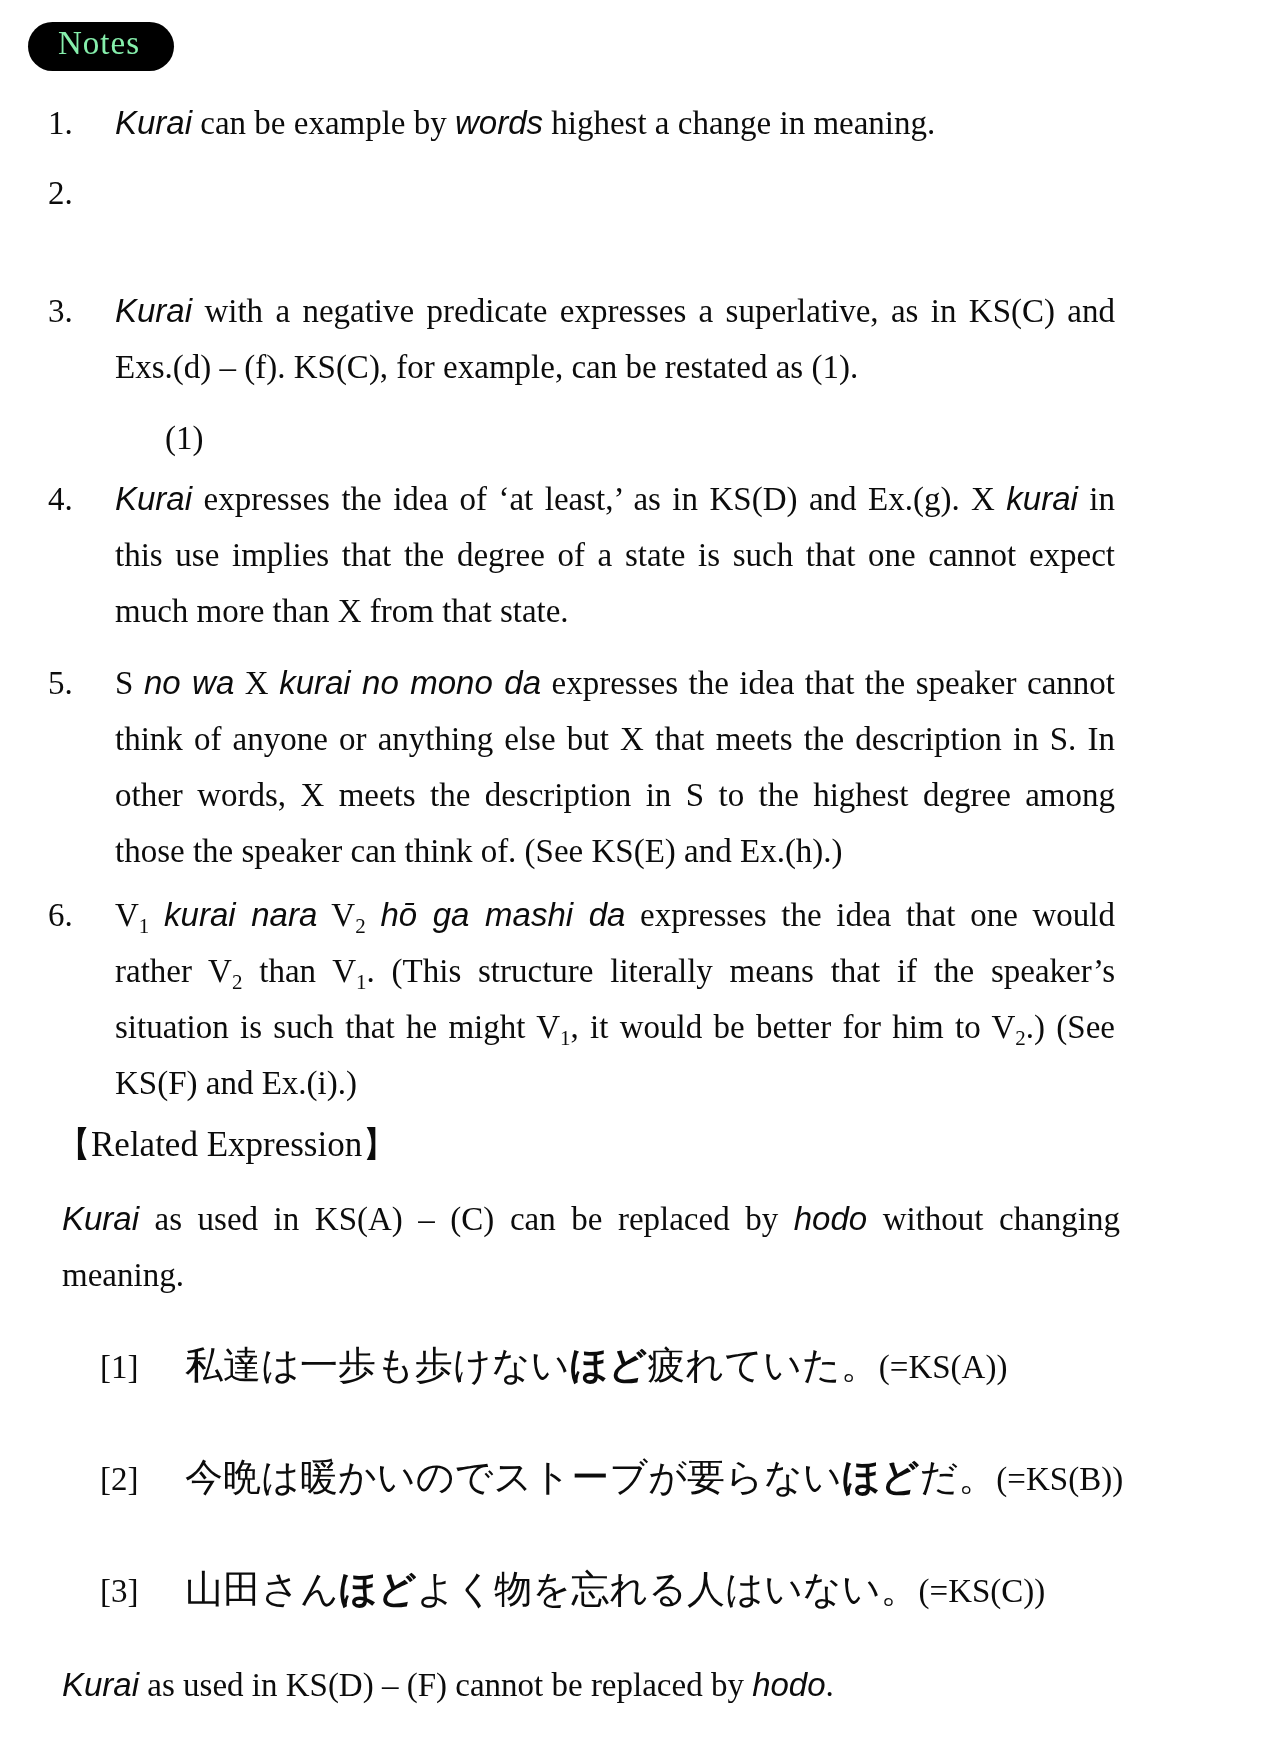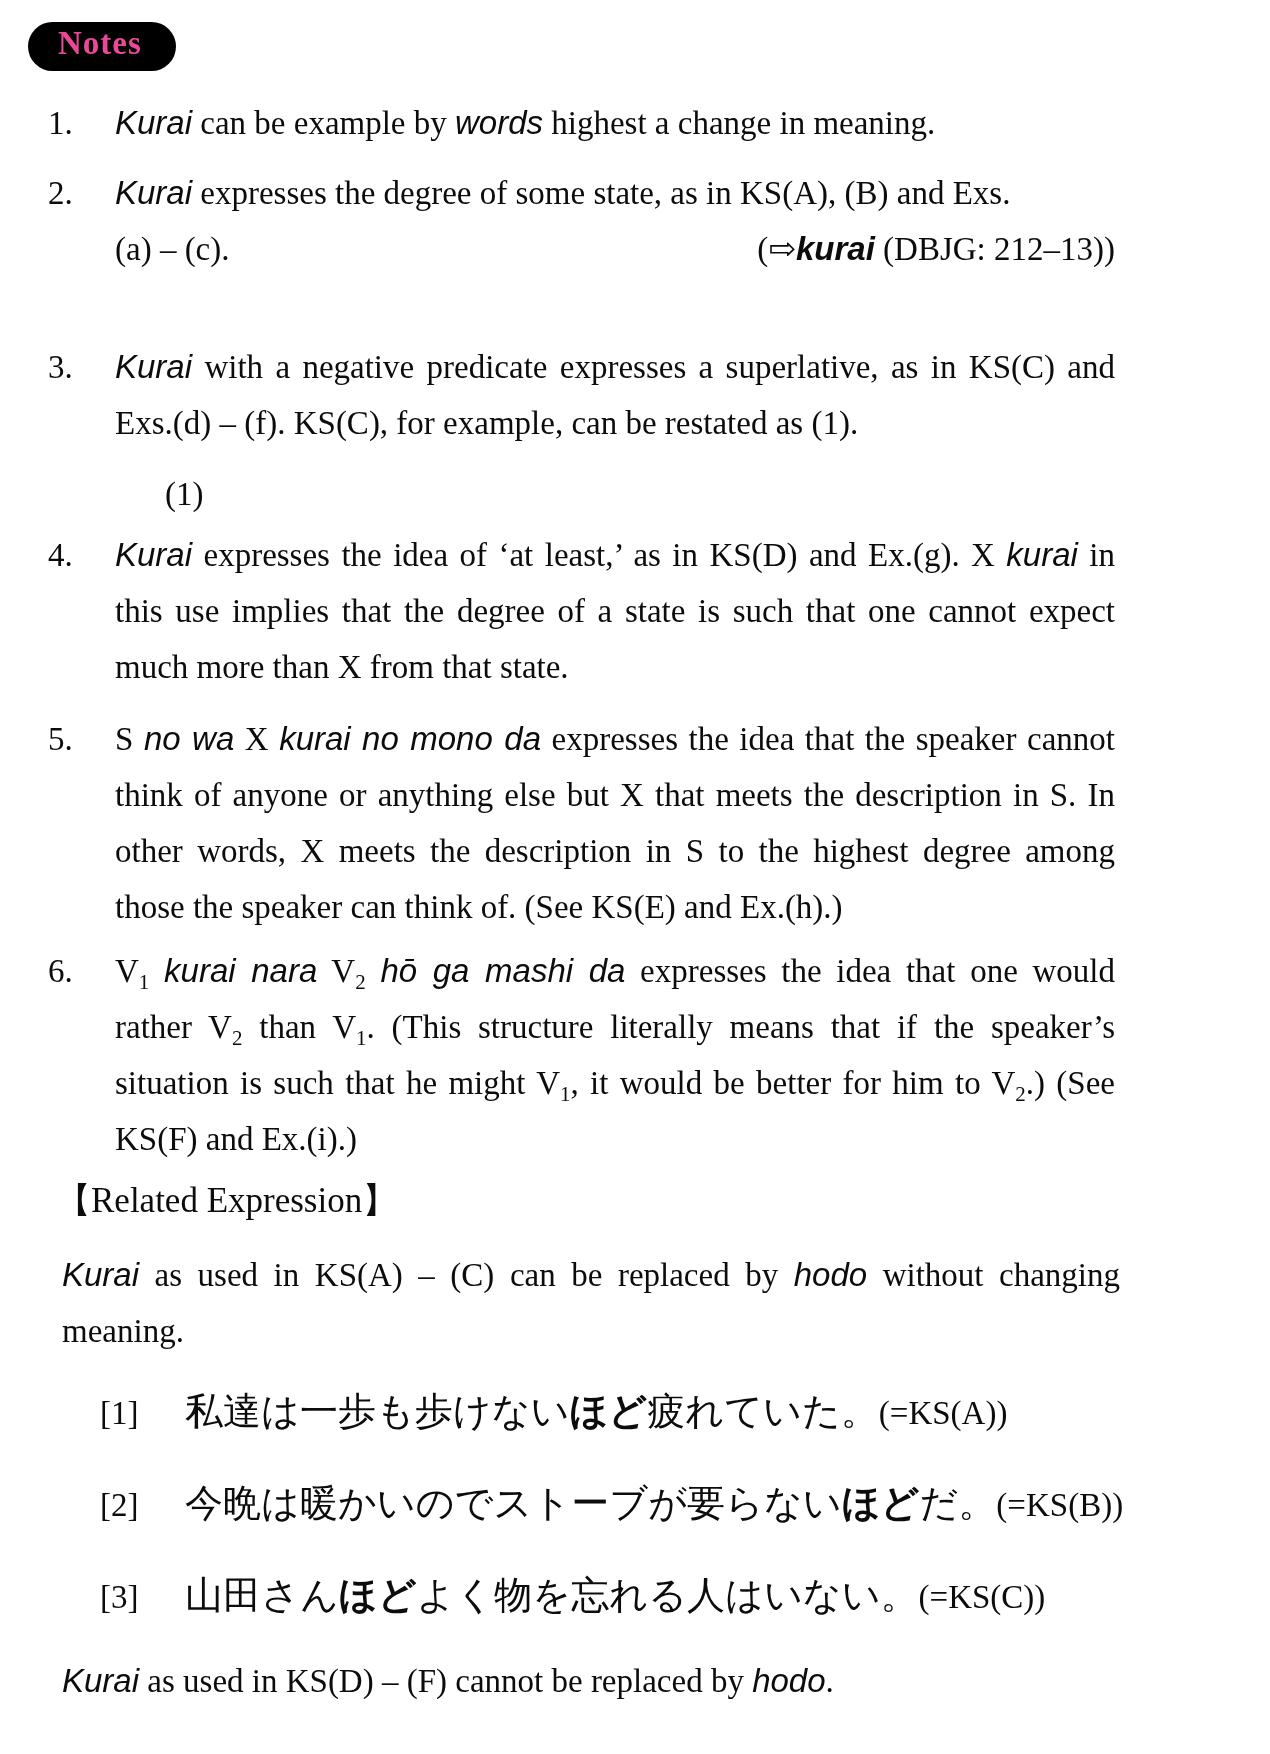--- a/index.html
+++ b/index.html
@@ -14,25 +14,25 @@
     font-size: 33px;
     box-sizing: border-box;
     padding: 22px 0 0 20px;
     overflow: hidden;
   }
 
   
   .notes-badge {
     display: inline-block;
     background: #000;
-    color: #ec4899;
+    color: #86efac;
     border-radius: 27px;
     padding: 3px 34px 9px 30px;
     margin-left: 8px;
-    font-weight: bold;
+    font-weight: normal;
     font-size: 33px;
     letter-spacing: 1px;
     margin-bottom: 24px;
   }
 
   
   .note { display: flex; margin-left: 28px; }
   .note-num { flex: 0 0 67px; line-height: 56px; }
   .note-col  { flex: 0 0 1000px; }
   .note-body {
@@ -98,21 +98,21 @@
     margin-bottom: 18px;
   }
   .re-example {
     display: flex;
     margin-left: 80px;
     align-items: baseline;
     line-height: 60px;
     margin-bottom: 22px;
   }
   .re-label { flex: 0 0 85px; font-size: 33px; }
-  .re-jp { line-height: 67px; text-align: right; }
+  .re-jp { line-height: 88px; text-align: right; }
   .re-example-group { margin-top: 8px; }
   .re-para2 { margin-bottom: 0; margin-top: 2px; }
 </style>
 </head>
 <body>
 
 <div class="page">
 
   <div class="notes-badge">
     <span>Notes</span>
@@ -120,27 +120,20 @@
 
   
   <div class="note m-b-14">
     <div class="note-num">1.</div>
     <div class="note-body"><span class="seg-i">Kurai</span><span class="seg-n"> can be example by </span><span class="seg-i">words</span><span class="seg-n"> highest a change in meaning.</span></div>
   </div>
 
   
   <div class="note m-b-62">
     <div class="note-num">2.</div>
-    <div class="note-col">
-      <div class="note-body"><span class="seg-i">Kurai</span><span class="seg-n"> expresses the degree of some state, as in KS(A), (B) and Exs.</span></div>
-      <div class="note-line2">
-        <span>(a) – (c).</span>
-        <span><span class="seg-n">(⇨</span><span class="seg-bi">kurai</span><span class="seg-n"> (DBJG: 212–13))</span></span>
-      </div>
-    </div>
   </div>
 
   
   <div class="note">
     <div class="note-num">3.</div>
     <div class="note-col">
       <div class="note-body"><span class="seg-i">Kurai</span><span class="seg-n"> with a negative predicate expresses a superlative, as in KS(C) and Exs.(d) – (f). KS(C), for example, can be restated as (1).</span></div>
       <div class="jp-example">
         <span class="ex-label">(1)</span>
       </div>

